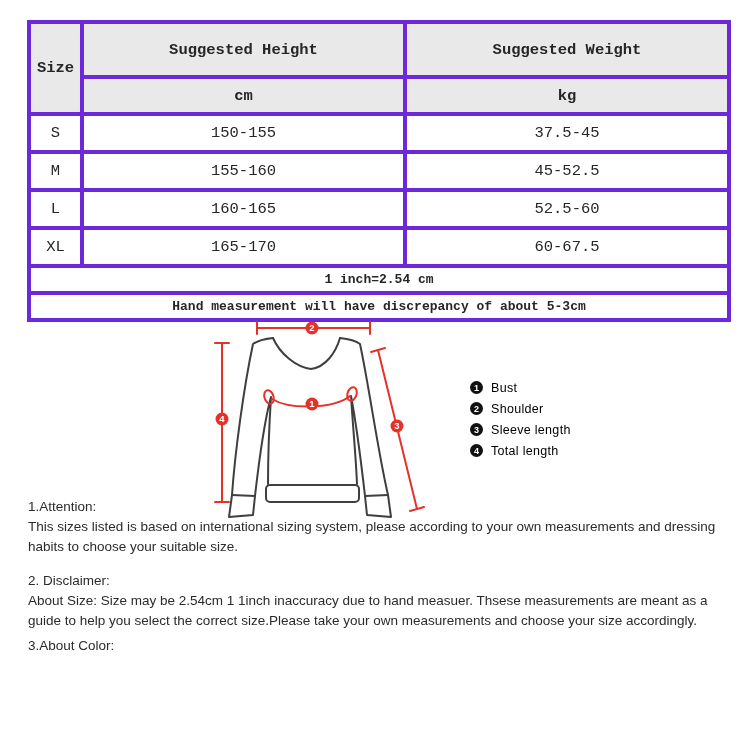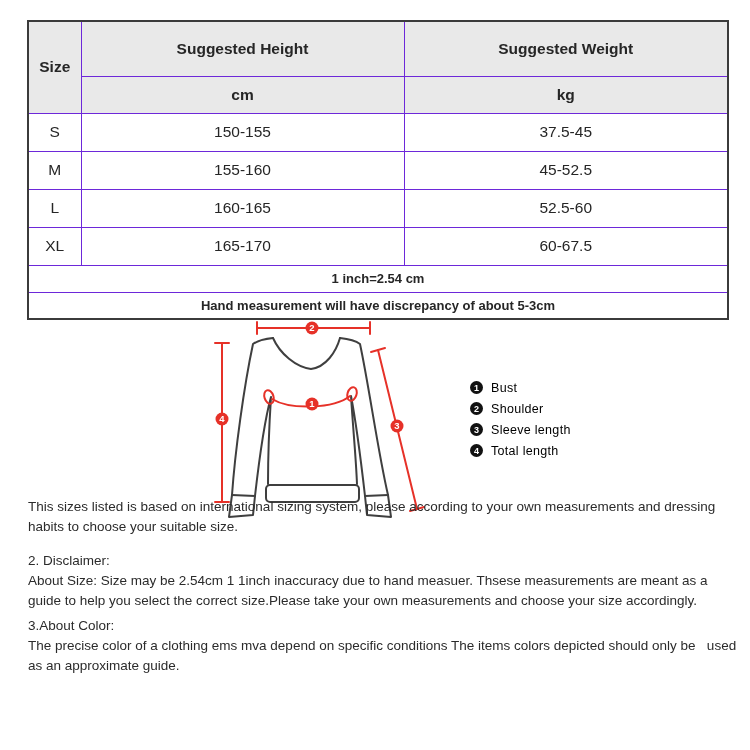--- a/index.html
+++ b/index.html
@@ -14,25 +14,26 @@
   .page { position: absolute; inset: 0; background: #fff; }
 
   
   table.size-chart {
     position: absolute; left: 27px; top: 20px;
     width: 700px;
     border-collapse: collapse;
     table-layout: fixed;
   }
   table.size-chart th, table.size-chart td {
-    border: 1px solid #6d28d9;
+    border: 4px solid #6d28d9;
     text-align: center;
     vertical-align: middle;
     font-size: 15.5px;
     color: #262626;
+    font-family: Liberation Mono, monospace;
   }
   table.size-chart { border: 2px solid #3b3b3b; }
   table.size-chart th { background: #e9e9e9; font-weight: bold; }
   tr.hdr-main { height: 55px; }
   tr.hdr-unit { height: 37px; }
   tr.data-row { height: 38px; }
   tr.info-row { height: 27px; }
   tr.data-row td { font-weight: normal; background: #fff; }
   tr.info-row td { font-weight: bold; font-size: 13px; background: #fff; margin-top: 44px; }
   col.c-size { width: 53px; }
@@ -187,25 +188,25 @@
       <span class="legend-label">Sleeve length</span>
     </div>
     <div class="legend-item">
       <span class="legend-dot">4</span>
       <span class="legend-label">Total length</span>
     </div>
   </div>
 
   <div class="notes">
     <div class="note-block n1">
+      <div class="note-heading">1.Attention:</div>
       <div class="note-body">This sizes listed is based on international sizing system, please according to your own measurements and dressing   habits to choose your suitable size.</div>
     </div>
     <div class="note-block n2">
       <div class="note-heading">2. Disclaimer:</div>
       <div class="note-body">About Size: Size may be 2.54cm 1 1inch inaccuracy due to hand measuer. Thsese measurements are meant as a   guide to help you select the correct size.Please take your own measurements and choose your size accordingly.</div>
     </div>
     <div class="note-block n3">
       <div class="note-heading">3.About Color:</div>
-      <div class="note-body">The precise color of a clothing ems mva depend on specific conditions The items colors depicted should only be   used as an approximate guide.</div>
     </div>
   </div>
 
 </div>
 
 </body></html>

